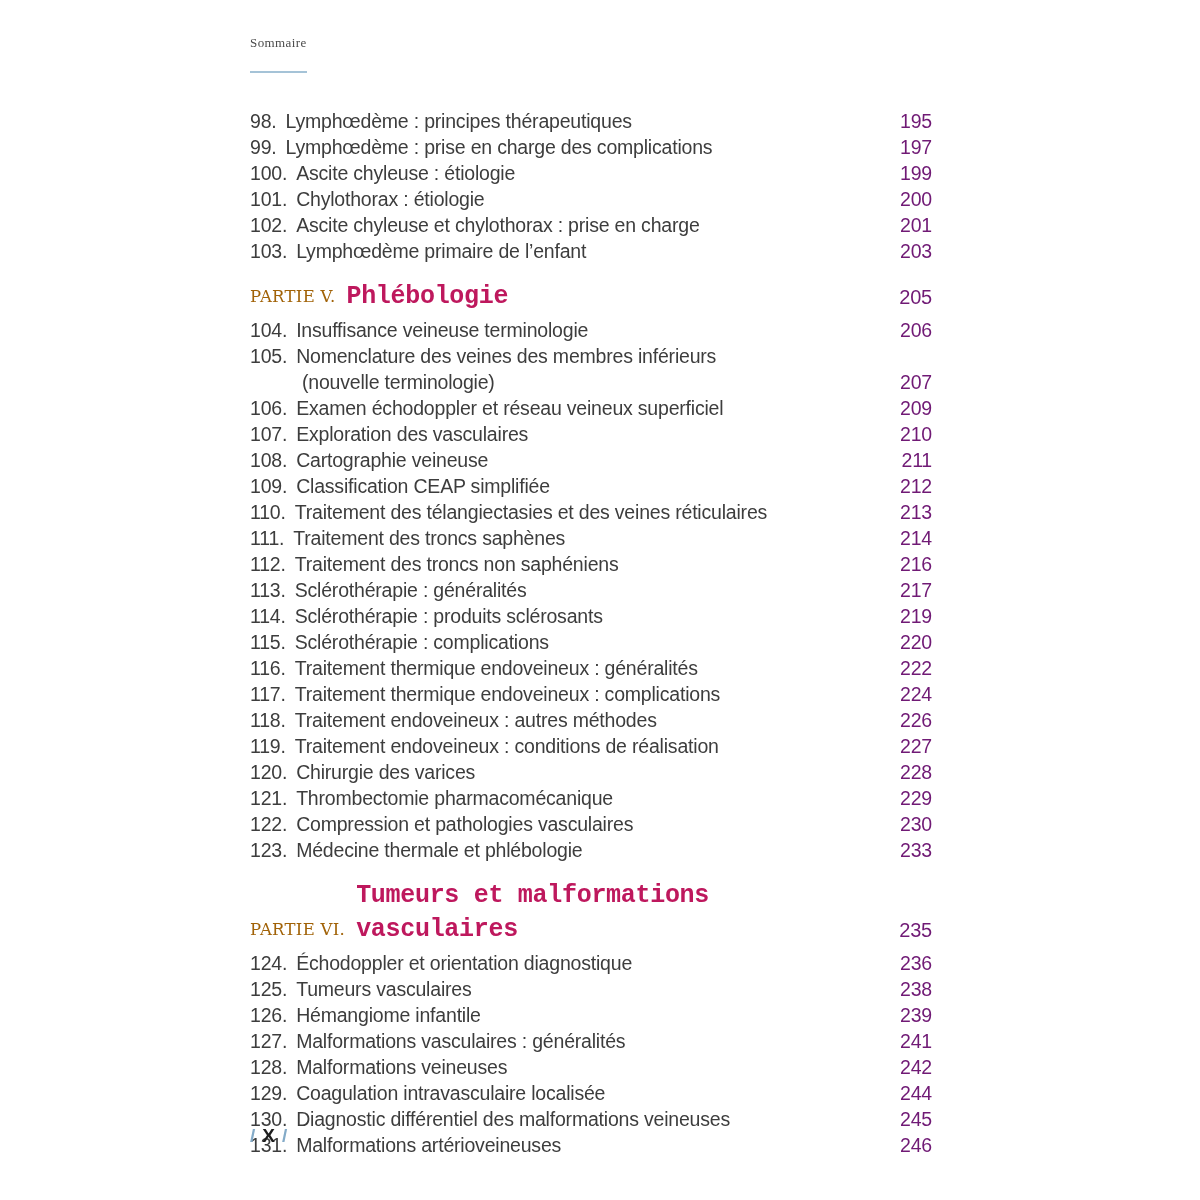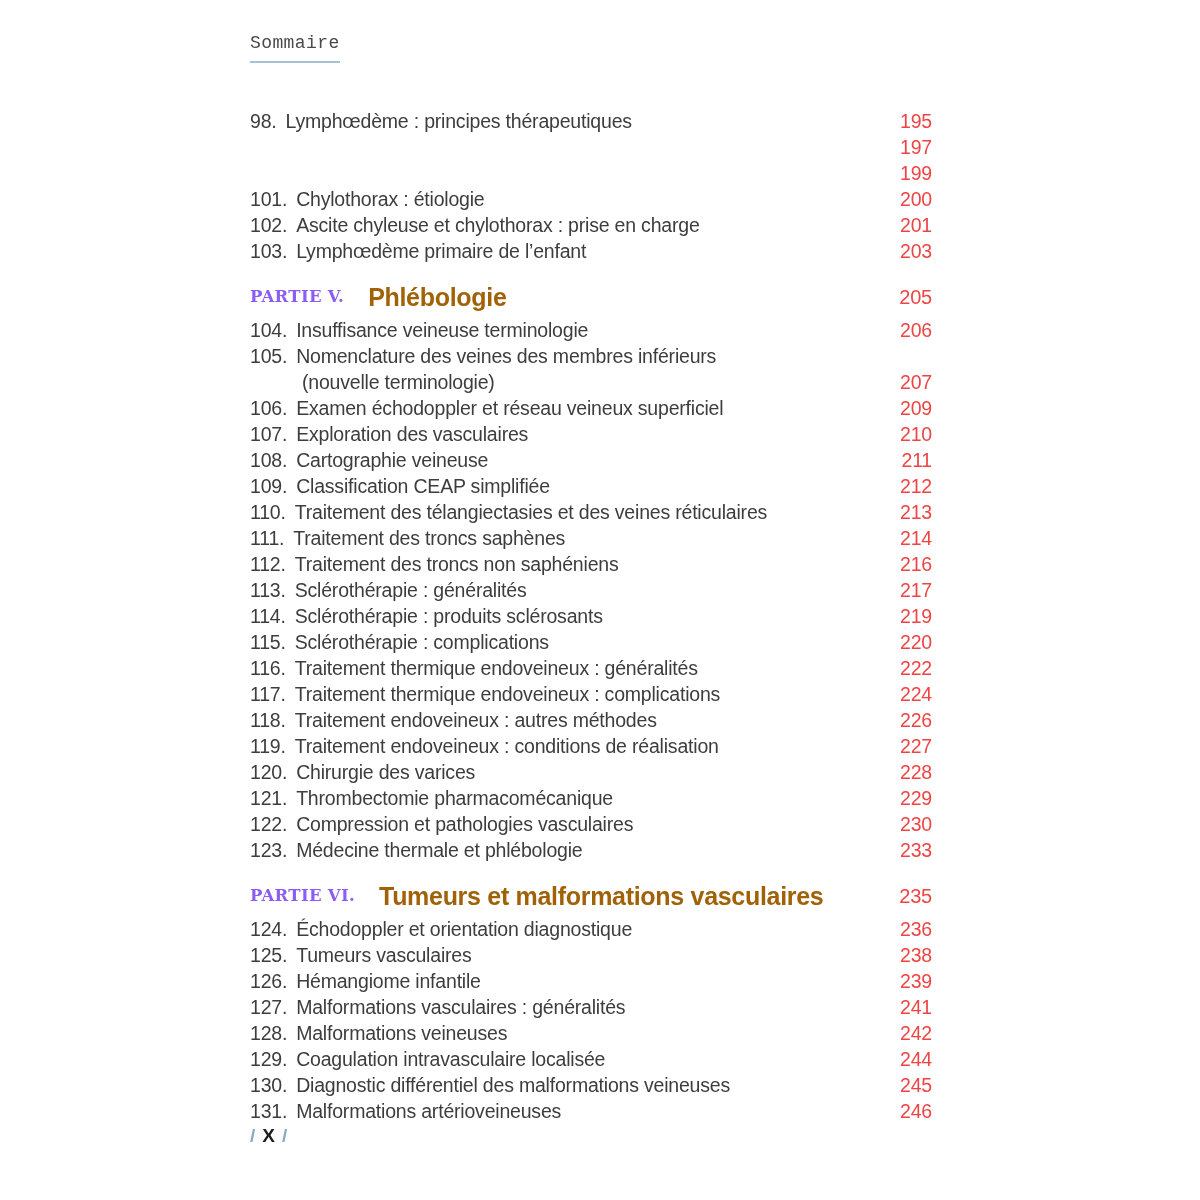--- a/index.html
+++ b/index.html
@@ -18,26 +18,26 @@
     overflow: hidden;
   }
   
   .running-head-wrap {
     position: absolute;
     left: 250px;
     top: 33px;
   }
   .running-head {
     display: inline-block;
-    font-family: Liberation Mono, monospace;
-    font-size: 18px;
+    font-family: Liberation Serif, serif;
+    font-size: 13px;
     line-height: 20px;
     color: #4a4a4a;
     letter-spacing: 0.4px;
-    padding-bottom: 8px;
+    padding-bottom: 18px;
     border-bottom: 2px solid #a5c3d7;
   }
   
   .toc {
     position: absolute;
     left: 250px;
     top: 108px;
     width: 682px;
   }
   .row {
@@ -61,46 +61,46 @@
   }
   .row.continuation .line-text {
     padding-left: 52px;
   }
   .row .spacer {
     flex: 1 0 12px;
   }
   .row .page-num {
     flex: 0 0 auto;
     text-align: right;
-    color: #ef4444;
+    color: #701a75;
     margin-left: 28px;
   }
   
   .row.part {
     margin-top: 16px;
     margin-bottom: 3px;
     line-height: 34px;
   }
   .part-label {
     flex: 0 0 auto;
     font-family: "DejaVu Serif", serif;
-    font-weight: bold;
+    font-weight: normal;
     font-size: 16.5px;
     letter-spacing: 0.3px;
-    color: #8b5cf6;
+    color: #a16207;
     text-transform: uppercase;
   }
   .part-title {
     flex: 0 1 auto;
-    font-family: Liberation Sans, sans-serif;
+    font-family: Liberation Mono, monospace;
     font-weight: bold;
     font-size: 25px;
     letter-spacing: -0.3px;
-    color: #a16207;
-    margin-left: 24px;
+    color: #be185d;
+    margin-left: 11px;
   }
   .row.part .page-num {
     font-size: 20px;
   }
   
   .folio {
     position: absolute;
     left: 250px;
     top: 1124px;
     font-size: 19px;
@@ -125,24 +125,26 @@
     <span class="running-head">Sommaire</span>
   </div>
 
   <div class="toc" id="toc-root">
       <div class="row entry">
         <span class="line-text"><span class="num">98.</span><span class="text">Lymphœdème : principes thérapeutiques</span></span>
         <span class="spacer"></span>
         <span class="page-num">195</span>
       </div>
       <div class="row entry">
+        <span class="line-text"><span class="num">99.</span><span class="text">Lymphœdème : prise en charge des complications</span></span>
         <span class="spacer"></span>
         <span class="page-num">197</span>
       </div>
       <div class="row entry">
+        <span class="line-text"><span class="num">100.</span><span class="text">Ascite chyleuse : étiologie</span></span>
         <span class="spacer"></span>
         <span class="page-num">199</span>
       </div>
       <div class="row entry">
         <span class="line-text"><span class="num">101.</span><span class="text">Chylothorax : étiologie</span></span>
         <span class="spacer"></span>
         <span class="page-num">200</span>
       </div>
       <div class="row entry">
         <span class="line-text"><span class="num">102.</span><span class="text">Ascite chyleuse et chylothorax : prise en charge</span></span>

